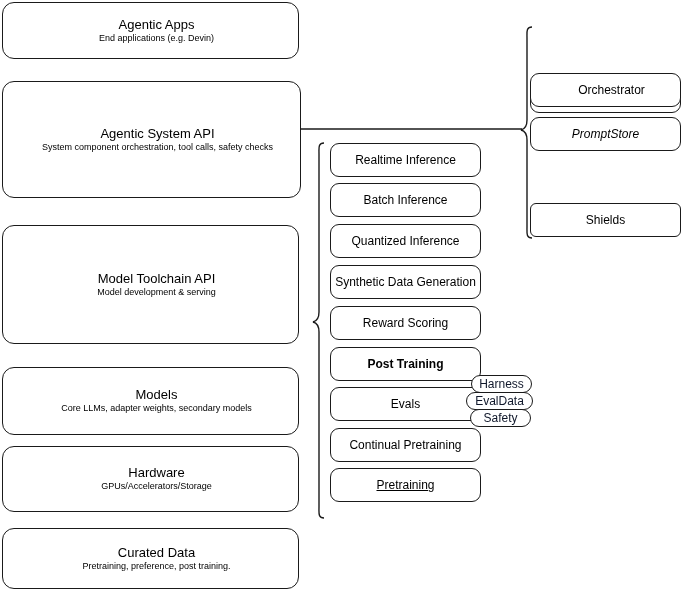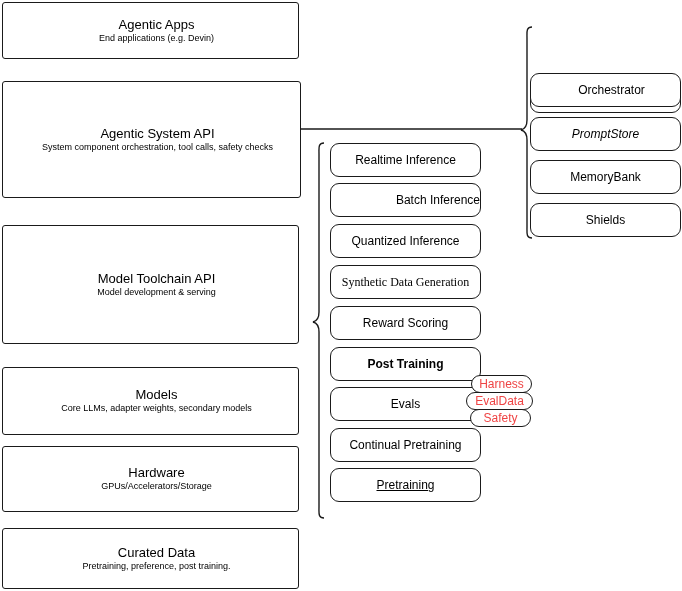--- a/index.html
+++ b/index.html
@@ -12,21 +12,21 @@
     width: 682px;
     height: 591px;
     background: #ffffff;
     font-family: "Liberation Sans", sans-serif;
     overflow: hidden;
   }
   .box {
     position: absolute;
     box-sizing: border-box;
     border: 1px solid #1a1a1a;
-    border-radius: 3px;
+    border-radius: 12px;
     background: #ffffff;
     display: flex;
     flex-direction: column;
     align-items: center;
     justify-content: center;
     text-align: center;
     padding-left: 12px;
   }
   .layer-title {
     font-size: 13px;
@@ -54,21 +54,21 @@
   .pill {
     position: absolute;
     box-sizing: border-box;
     border: 1px solid #1a1a1a;
     border-radius: 999px;
     background: #ffffff;
     display: flex;
     align-items: center;
     justify-content: center;
     font-size: 12px;
-    color: #ef4444;
+    color: #0f172a;
     z-index: 5;
   }
   .svg-layer {
     position: absolute;
     left: 0;
     top: 0;
     width: 682px;
     height: 591px;
     pointer-events: none;
   }
@@ -125,27 +125,27 @@
              L 527 120
              C 527 126, 525 129, 521 130
              C 525 131, 527 134, 527 140
              L 527 227
              C 527 233, 526 238, 532 238" fill="none" stroke="#1a1a1a" stroke-width="1.4"></path>
   </svg>
 
   <div class="chip" style="left:330px;top:143px;width:151px;height:34px;">
     <span>Realtime Inference</span>
   </div>
-  <div class="chip" style="left:330px;top:183px;width:151px;height:34px;justify-content:flex-end;">
+  <div class="chip" style="left:330px;top:183px;width:151px;height:34px;">
     <span>Batch Inference</span>
   </div>
   <div class="chip" style="left:330px;top:224px;width:151px;height:34px;">
     <span>Quantized Inference</span>
   </div>
-  <div class="chip" style="left:330px;top:265px;width:151px;height:34px;font-family:Liberation Serif, serif;">
+  <div class="chip" style="left:330px;top:265px;width:151px;height:34px;">
     <span>Synthetic Data Generation</span>
   </div>
   <div class="chip" style="left:330px;top:306px;width:151px;height:34px;">
     <span>Reward Scoring</span>
   </div>
   <div class="chip" style="left:330px;top:347px;width:151px;height:34px;font-weight:bold;">
     <span>Post Training</span>
   </div>
   <div class="chip" style="left:330px;top:387px;width:151px;height:34px;">
     <span>Evals</span>
@@ -169,20 +169,17 @@
 
   <div class="chip" style="left:530px;top:33px;width:151px;height:34px;margin-top:46px;">
     <span>Assistant</span>
   </div>
   <div class="chip" style="left:530px;top:73px;width:151px;height:34px;padding-left:12px;">
     <span>Orchestrator</span>
   </div>
   <div class="chip" style="left:530px;top:117px;width:151px;height:34px;font-style:italic;">
     <span>PromptStore</span>
   </div>
-  <div class="chip" style="left:530px;top:160px;width:151px;height:34px;">
-    <span>MemoryBank</span>
-  </div>
-  <div class="chip" style="left:530px;top:203px;width:151px;height:34px;">
+  <div class="chip" style="left:530px;top:203px;width:151px;height:34px;border-radius:6px;">
     <span>Shields</span>
   </div>
 
 </div>
 
 </body></html>

